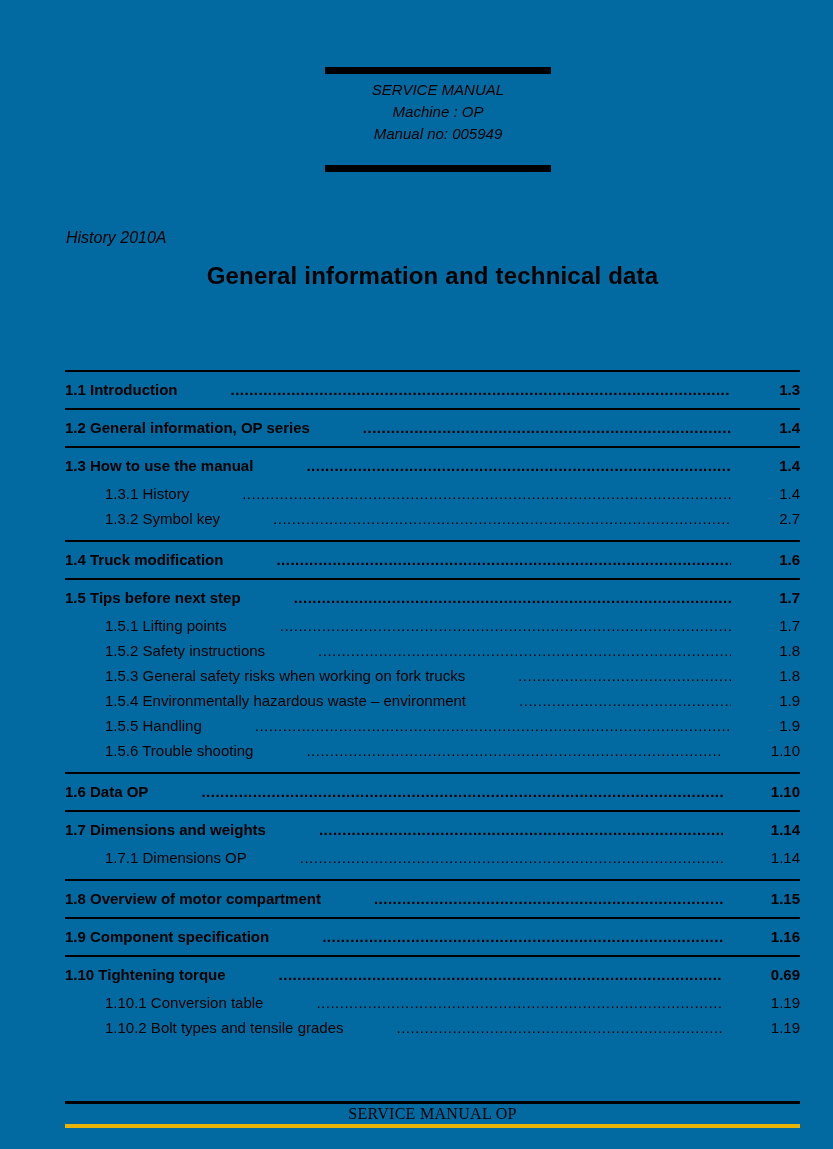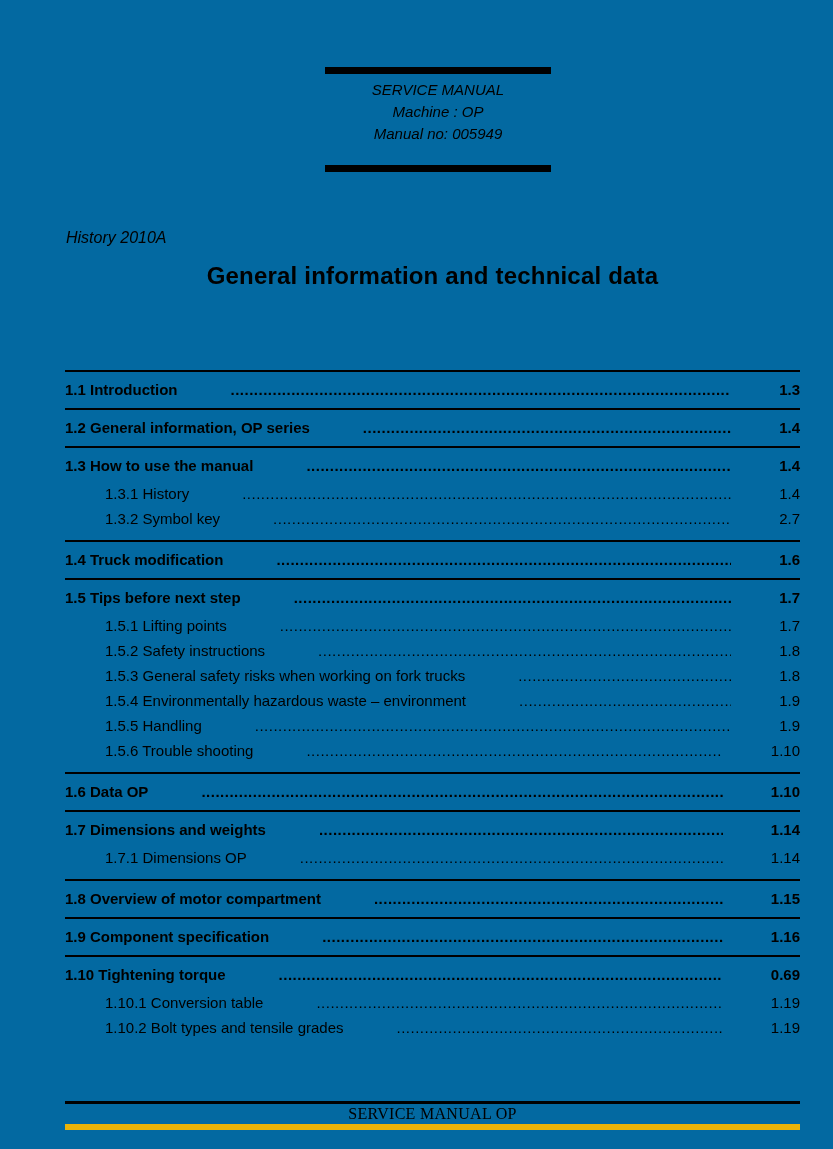--- a/index.html
+++ b/index.html
@@ -77,21 +77,21 @@
     padding-right: 1px;
     letter-spacing: 0.5px;
   }
   .toc-page { flex: none; white-space: nowrap; }
 
   
   .footer {
     position: absolute;
     left: 65px; width: 735px; top: 1101px;
     border-top: 3px solid #000;
-    border-bottom: 6px solid #eab308;
+    border-bottom: 4px solid #eab308;
     padding: 1px 0 2px;
   }
   .footer-text {
     text-align: center;
     font-family: "Liberation Serif", serif;
     font-size: 16px;
     line-height: 17px;
     letter-spacing: 0.3px;
   }
 </style>

